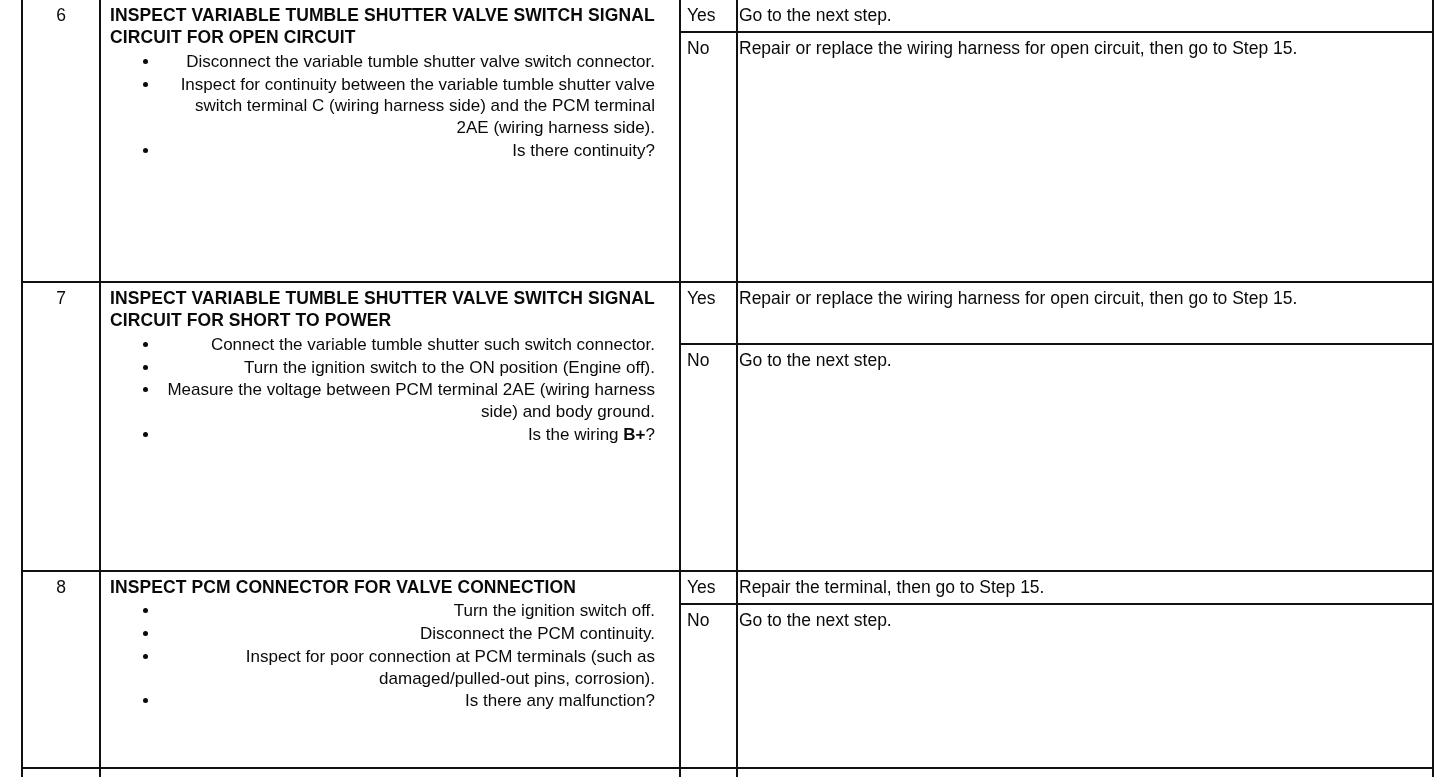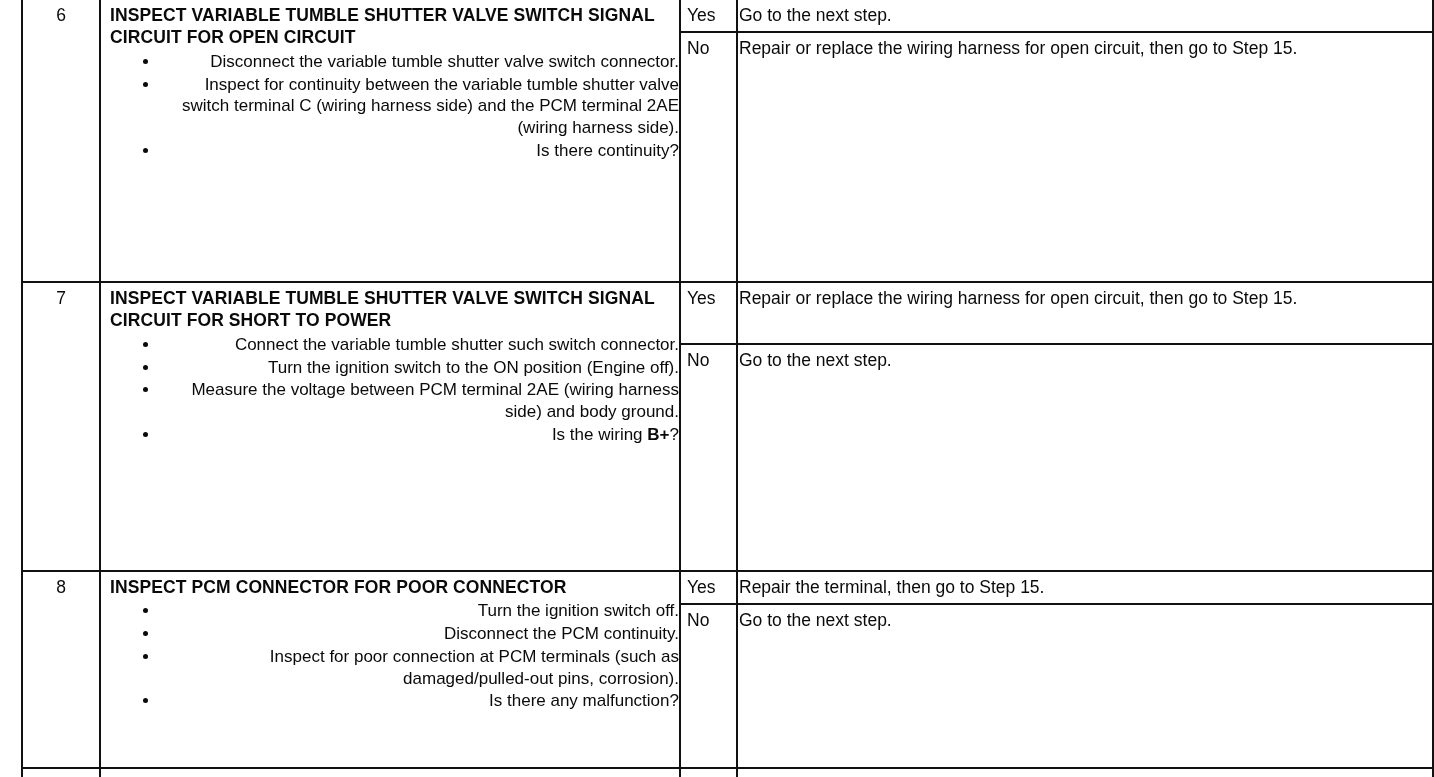--- a/index.html
+++ b/index.html
@@ -39,21 +39,21 @@
   col.c-yesno  { width: 57px; }
   col.c-action { width: 696px; }
 
   td.step-cell {
     text-align: center;
     font-size: 17.5px;
     padding-top: 4px;
   }
   td.insp-cell {
     padding-left: 9px;
-    padding-right: 0;
+    padding-right: 24px;
   }
   .insp-title {
     font-weight: bold;
     font-size: 17.5px;
     letter-spacing: 0.1px;
     margin: 1px 0 2px 0;
   }
   ul.insp-bullets {
     margin: 2px 0 0 0;
     padding-left: 50px;
@@ -130,21 +130,21 @@
       <td class="action-cell">Repair or replace the wiring harness for open circuit, then go to Step 15.</td>
     </tr>
     <tr class="r7b">
       <td class="yesno-cell">No</td>
       <td class="action-cell">Go to the next step.</td>
     </tr>
 
     <tr class="r8a">
       <td class="step-cell" rowspan="2">8</td>
       <td class="insp-cell" rowspan="2">
-        <div class="insp-title">INSPECT PCM CONNECTOR FOR POOR CONNECTOR</div>
+        <div class="insp-title">INSPECT PCM CONNECTOR FOR VALVE CONNECTION</div>
         <ul class="insp-bullets">
           <li>Turn the ignition switch off.</li>
           <li>Disconnect the PCM continuity.</li>
           <li>Inspect for poor connection at PCM terminals (such as damaged/pulled-out pins, corrosion).</li>
           <li>Is there any malfunction?</li>
         </ul>
       </td>
       <td class="yesno-cell">Yes</td>
       <td class="action-cell">Repair the terminal, then go to Step 15.</td>
     </tr>

